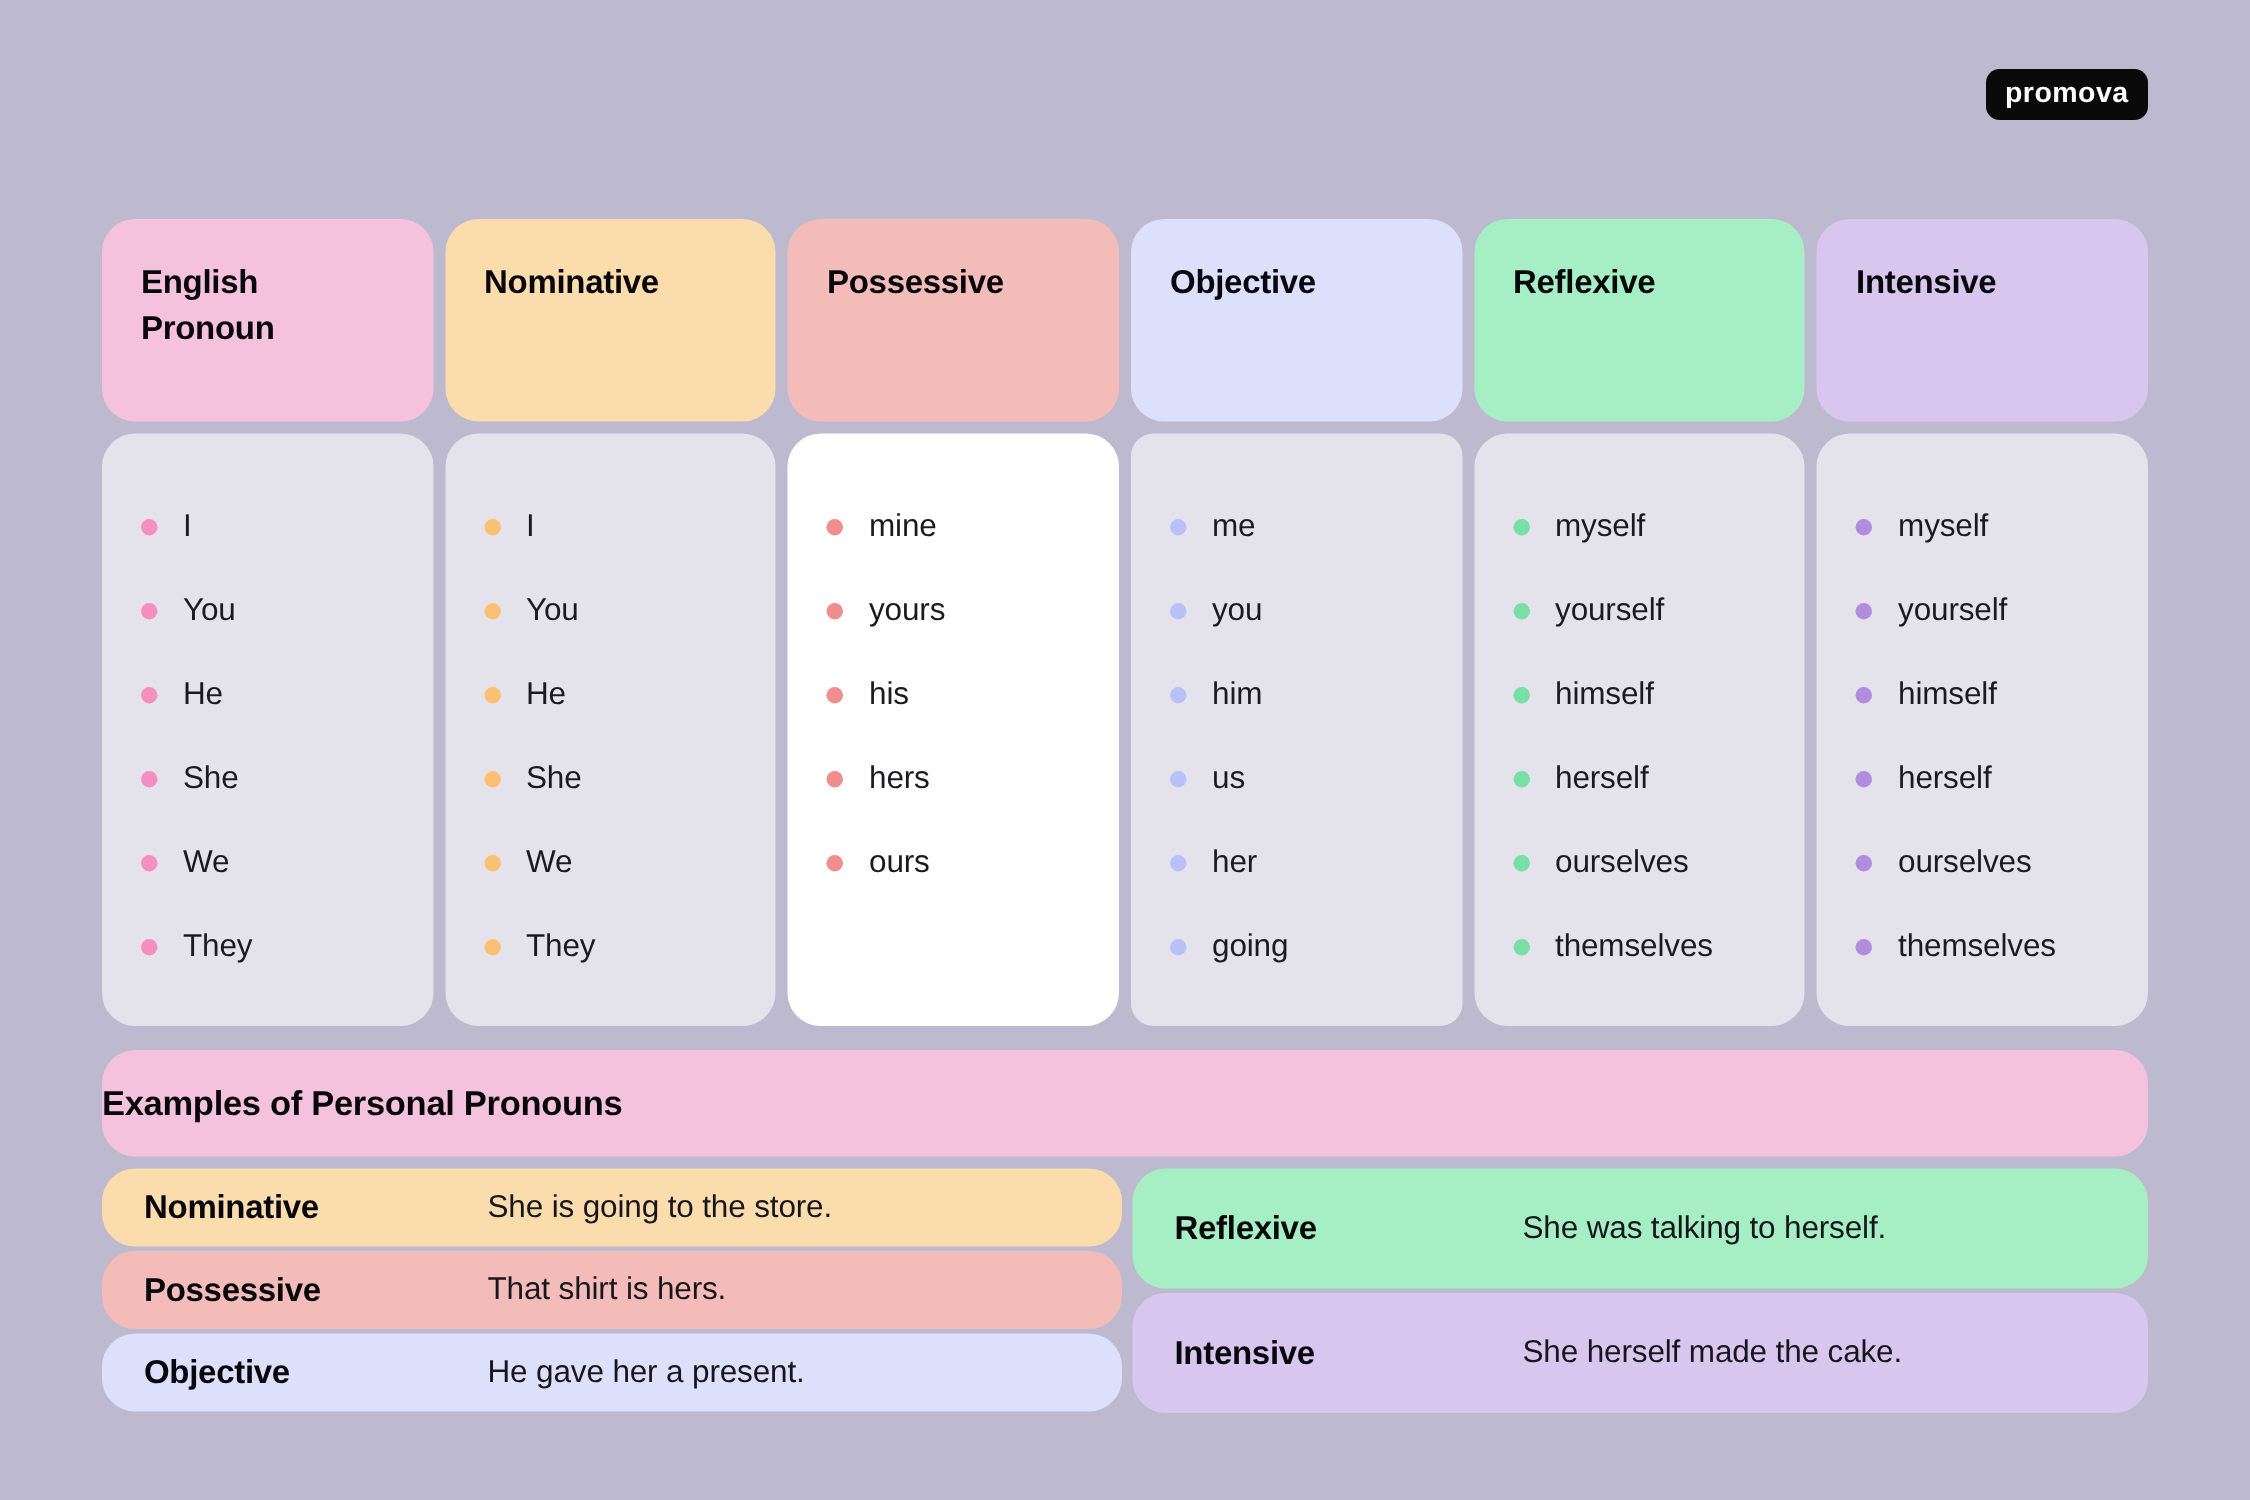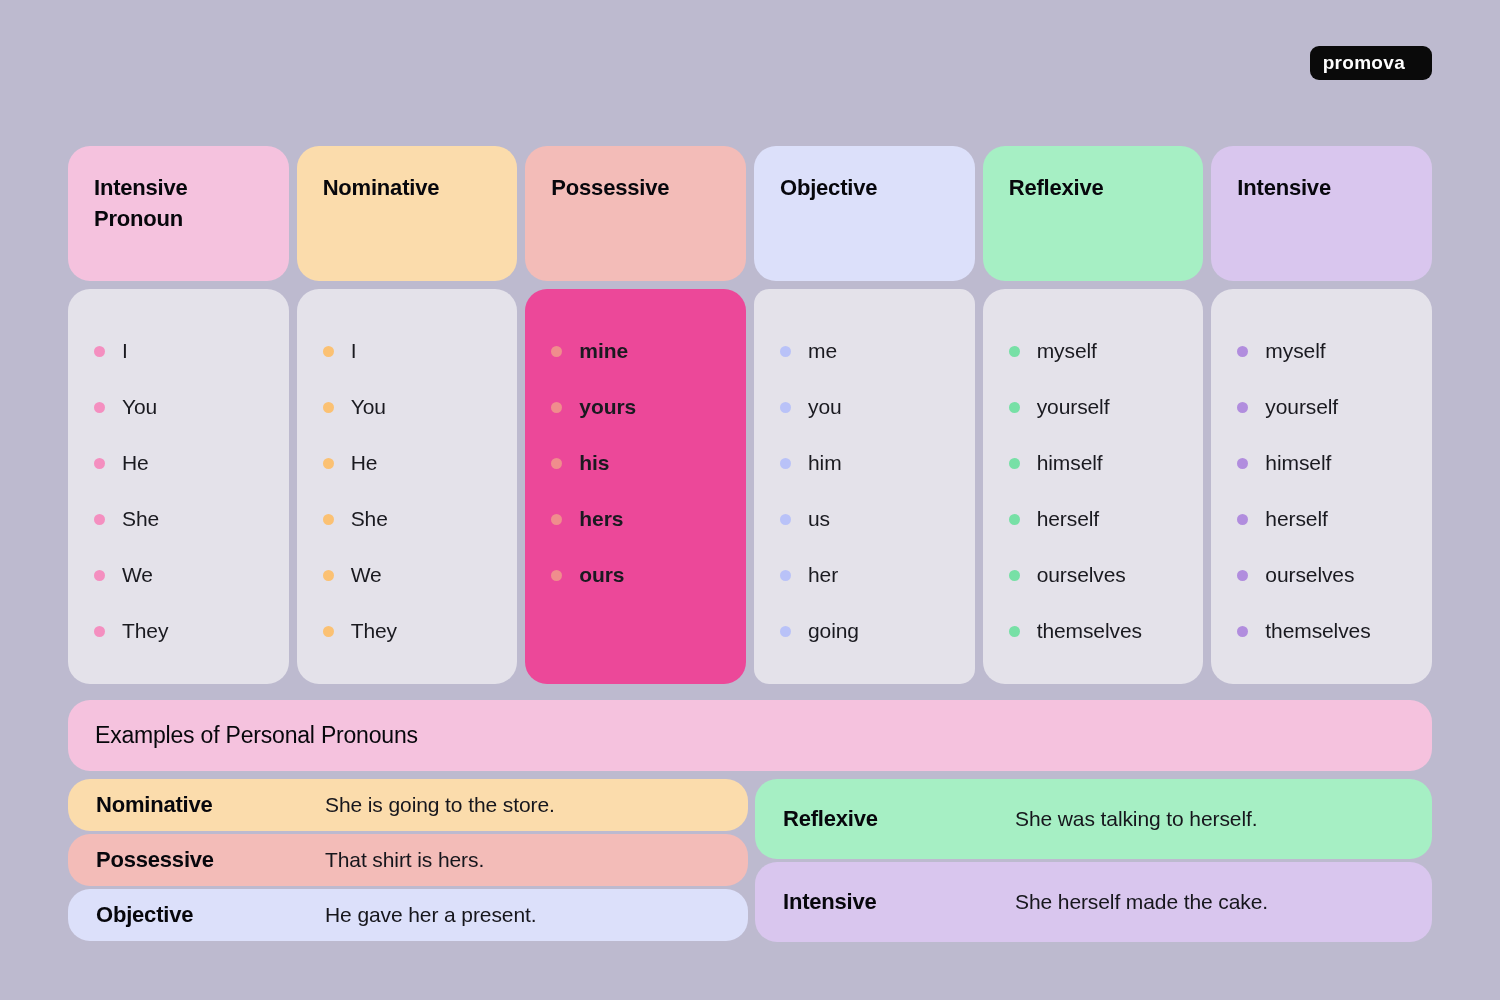--- a/index.html
+++ b/index.html
@@ -35,21 +35,21 @@
     white-space: nowrap;
   }
 
   .logo {
     position: absolute;
     right: 68px;
     top: 46px;
     background: #0a0a0a;
     color: #ffffff;
     border-radius: 9px;
-    padding: 7px 27px 8px 13px;
+    padding: 7px 13px 8px 13px;
     font-size: 19px;
     font-weight: bold;
     letter-spacing: 0.3px;
     line-height: 1;
   }
 
   
   .table {
     position: absolute;
     left: 68px;
@@ -106,23 +106,22 @@
   .ex-banner {
     position: absolute;
     left: 68px;
     top: 700px;
     width: 1364px;
     height: 71px;
     background: #f5c2de;
     border-radius: 22px;
     display: flex;
     align-items: center;
-    padding-left: 27px;
     font-size: 23px;
-    font-weight: normal;
+    font-weight: bold;
     letter-spacing: -0.2px;
     color: #07070c;
   }
 
   .ex-left {
     position: absolute;
     left: 68px;
     top: 779px;
     width: 680px;
     display: flex;
@@ -169,21 +168,21 @@
 </head>
 <body style="background: rgb(189, 186, 207);">
 
 <div class="page">
 
 
   <div class="logo">promova</div>
 
   <div class="table">
       <div class="col">
-        <div class="col-head" style="background: rgb(245, 194, 222);">Intensive Pronoun</div>
+        <div class="col-head" style="background: rgb(245, 194, 222);">English Pronoun</div>
         <div class="col-body" style="background: rgb(228, 226, 234);">
           <div class="pron-item">
             <span class="dot" style="background: rgb(244, 143, 192);"></span>
             <span>I</span>
           </div>
           <div class="pron-item">
             <span class="dot" style="background: rgb(244, 143, 192);"></span>
             <span>You</span>
           </div>
           <div class="pron-item">
@@ -228,21 +227,21 @@
             <span>We</span>
           </div>
           <div class="pron-item">
             <span class="dot" style="background: rgb(251, 193, 115);"></span>
             <span>They</span>
           </div>
         </div>
       </div>
       <div class="col">
         <div class="col-head" style="background: rgb(243, 188, 184);">Possessive</div>
-        <div class="col-body" style="background: #ec4899; font-weight: bold;">
+        <div class="col-body" style="background: #ffffff;">
           <div class="pron-item">
             <span class="dot" style="background: rgb(240, 141, 141);"></span>
             <span>mine</span>
           </div>
           <div class="pron-item">
             <span class="dot" style="background: rgb(240, 141, 141);"></span>
             <span>yours</span>
           </div>
           <div class="pron-item">
             <span class="dot" style="background: rgb(240, 141, 141);"></span>

